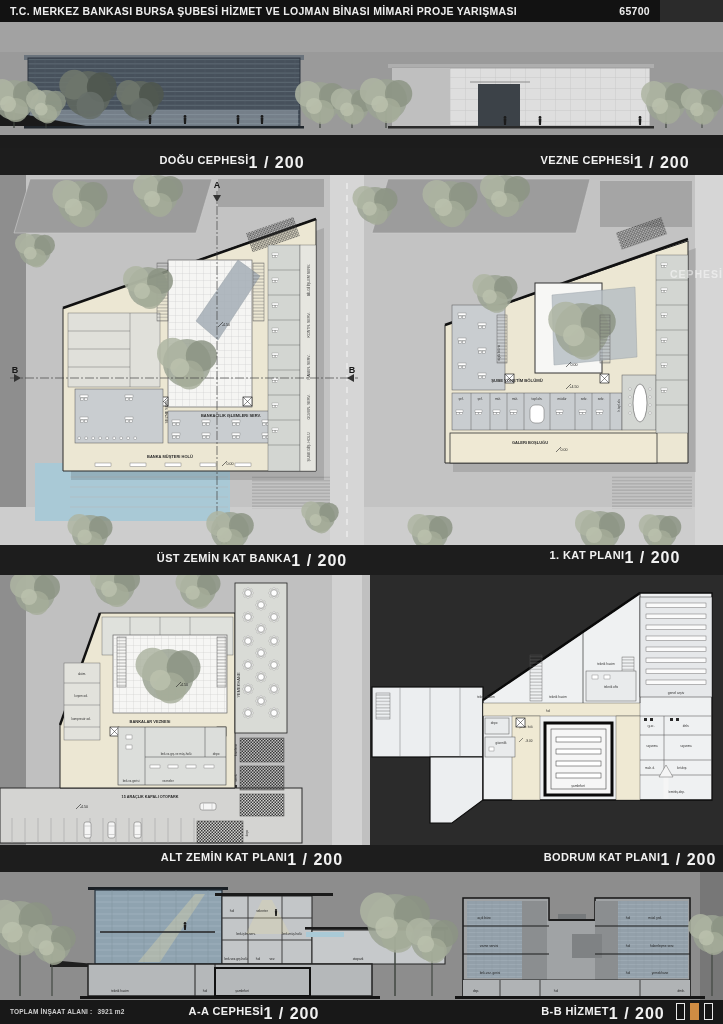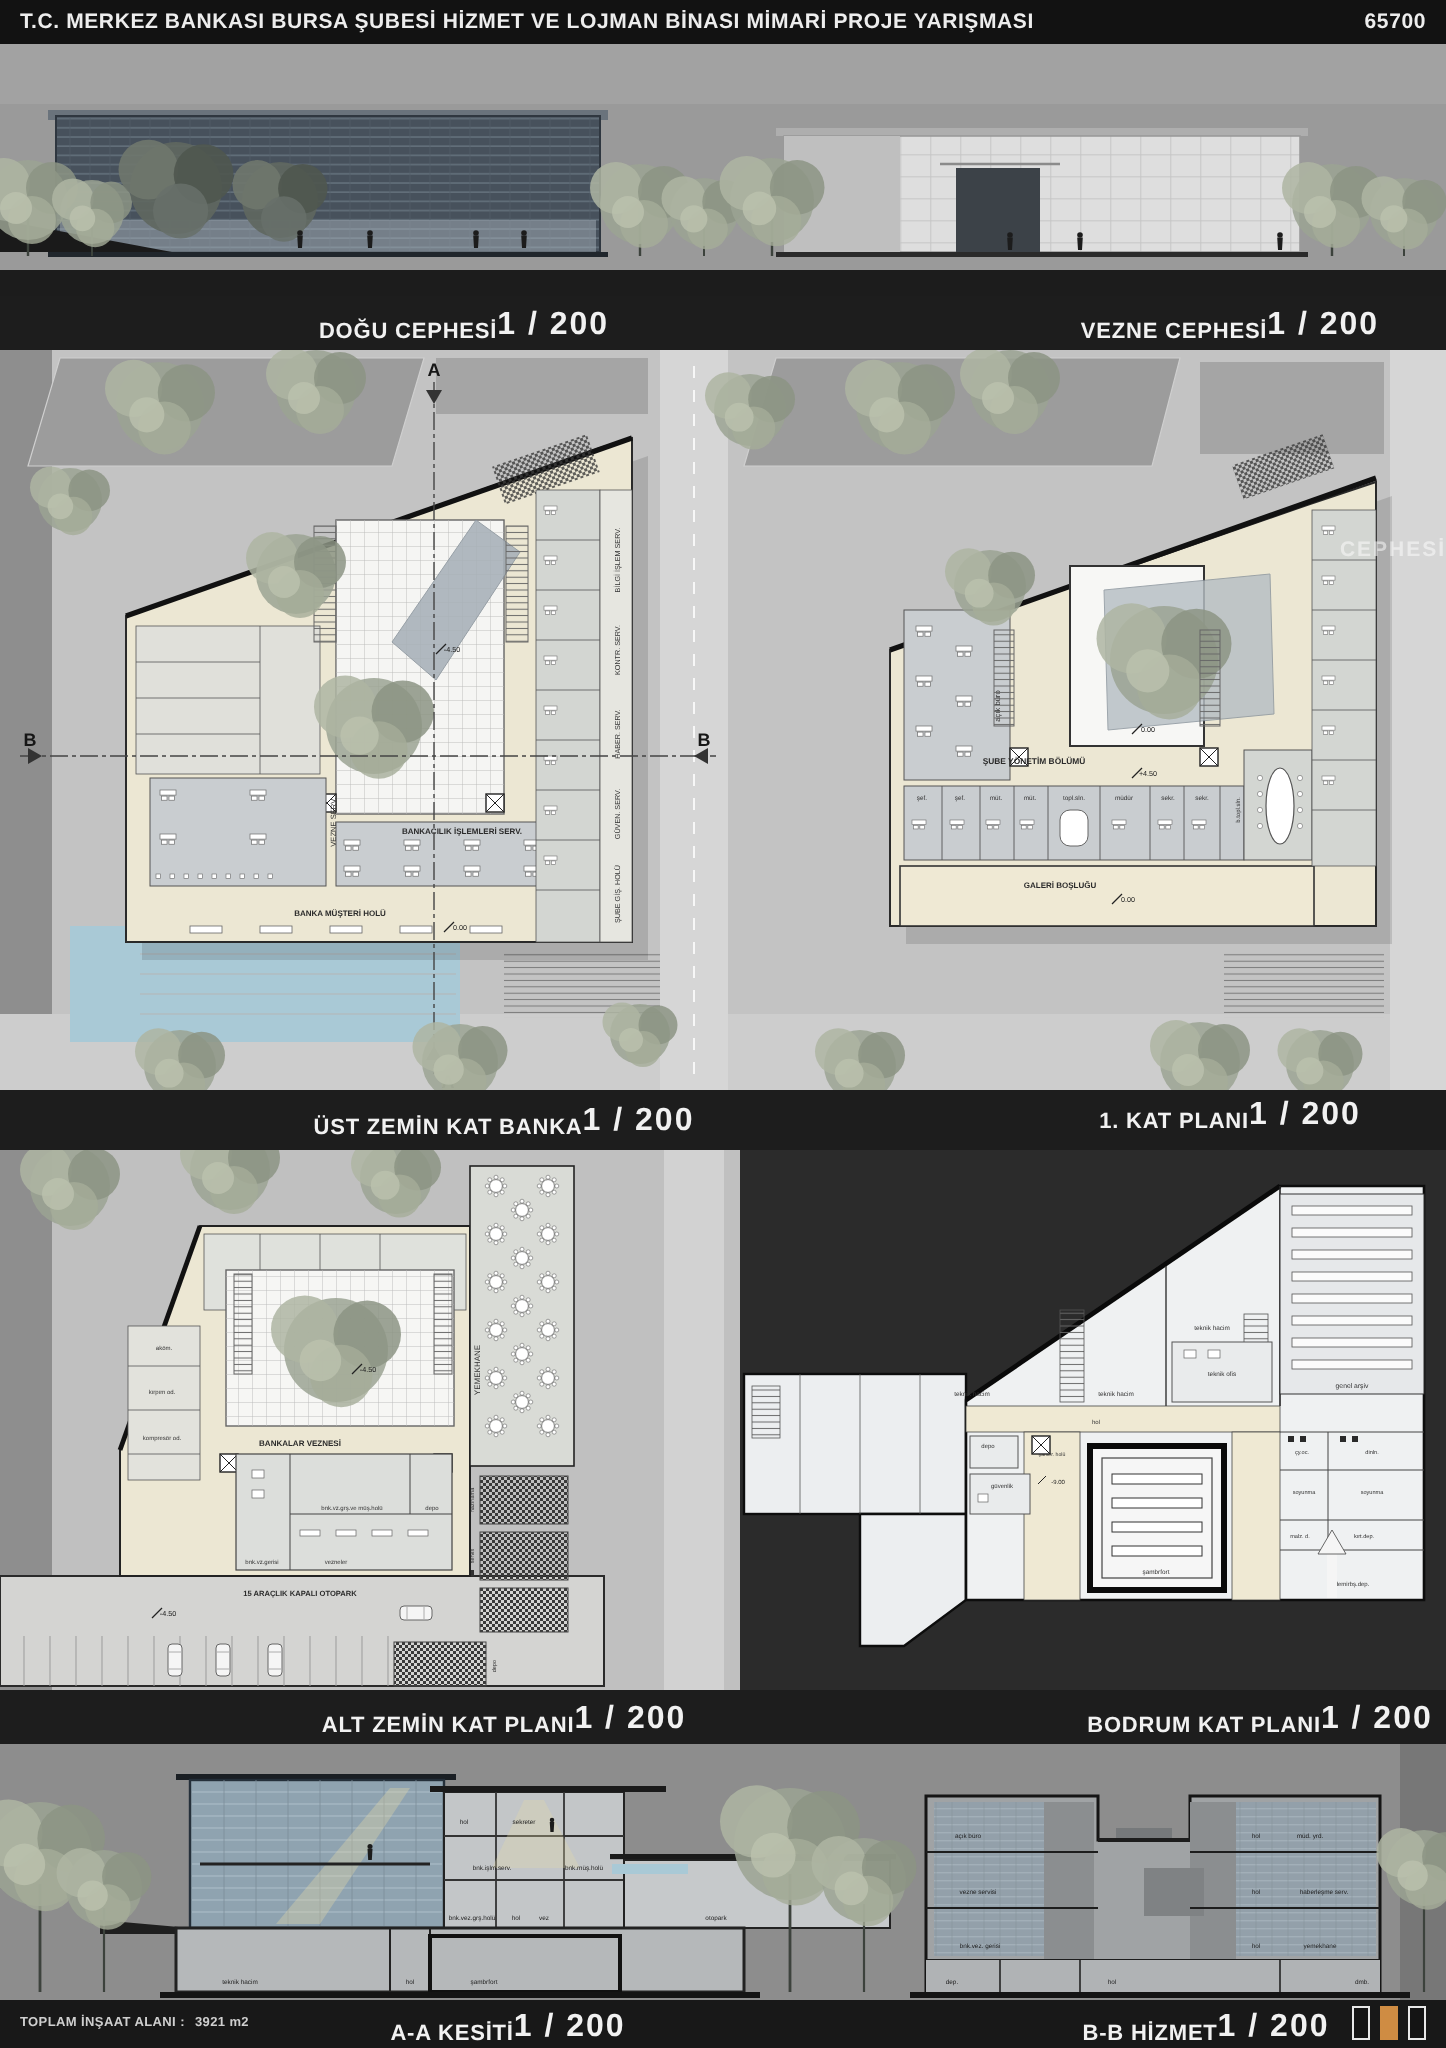--- a/index.html
+++ b/index.html
@@ -1,23 +1,23 @@
 <!DOCTYPE html>
 <html><head>
 <meta charset="utf-8">
 <style>
   html,body{margin:0;padding:0;background:#3a3a3a;}
   .board{position:relative;width:723px;height:1024px;background:#2b2b2b;overflow:hidden;
          font-family:"Liberation Sans",sans-serif;}
-  .hdr{position:absolute;top:0;left:0;width:723px;height:22px;background:#121212;
+  .hdr{position:absolute;top:0;left:0;width:660px;height:22px;background:#121212;
        display:flex;align-items:center;justify-content:space-between;box-sizing:border-box;padding:0 10px;}
   .hdr span{color:#ededed;font-size:10.5px;font-weight:bold;letter-spacing:.3px;white-space:nowrap;}
   .band{position:absolute;left:0;width:723px;background:#1d1d1d;}
   .panel{position:absolute;left:0;width:723px;}
-  .cap{position:absolute;transform:translateX(-50%);display:flex;gap:0;align-items:flex-end;
+  .cap{position:absolute;transform:translateX(-50%);display:flex;gap:0;align-items:flex-start;
        color:#f1f1f1;font-weight:bold;font-size:11px;white-space:nowrap;letter-spacing:.4px;}
   .cap .scl{font-size:16px;letter-spacing:1px;}
   .meta{position:absolute;color:#cfcfcf;font-size:6.5px;font-weight:bold;letter-spacing:.2px;display:flex;gap:5px;}
   .sw{position:absolute;width:9px;height:17px;box-sizing:border-box;}
   svg{display:block;}
   svg text{font-family:"Liberation Sans",sans-serif;text-anchor:middle;}
   .pt{fill:#2b2b2b;font-weight:bold;}
   .pl{fill:#333333;}
   .lvl{fill:#222222;}
   .mk{fill:#161616;font-weight:bold;}
@@ -814,21 +814,21 @@
       </g>
     </svg>
   </div>
 
   <div class="band" style="top:1000px;height:24px;background:#181818"></div>
   <div class="meta" style="top:1008px;left:10px">
     <span>TOPLAM İNŞAAT ALANI :</span>
     <span>3921 m2</span>
   </div>
   <div class="cap" style="top:1005px;left:254px">
-    <span>A-A KESİTİ</span>
+    <span>A-A CEPHESİ</span>
     <span class="scl">1 / 200</span>
   </div>
   <div class="cap" style="top:1005px;left:603px">
     <span>B-B HİZMET</span>
     <span class="scl">1 / 200</span>
   </div>
   <div class="sw" style="top:1003px;left:676px;background:#141414;border:1px solid #e8e8e8"></div>
   <div class="sw" style="top:1003px;left:690px;background:#cf8c43"></div>
   <div class="sw" style="top:1003px;left:704px;background:#141414;border:1px solid #e8e8e8"></div>
 

